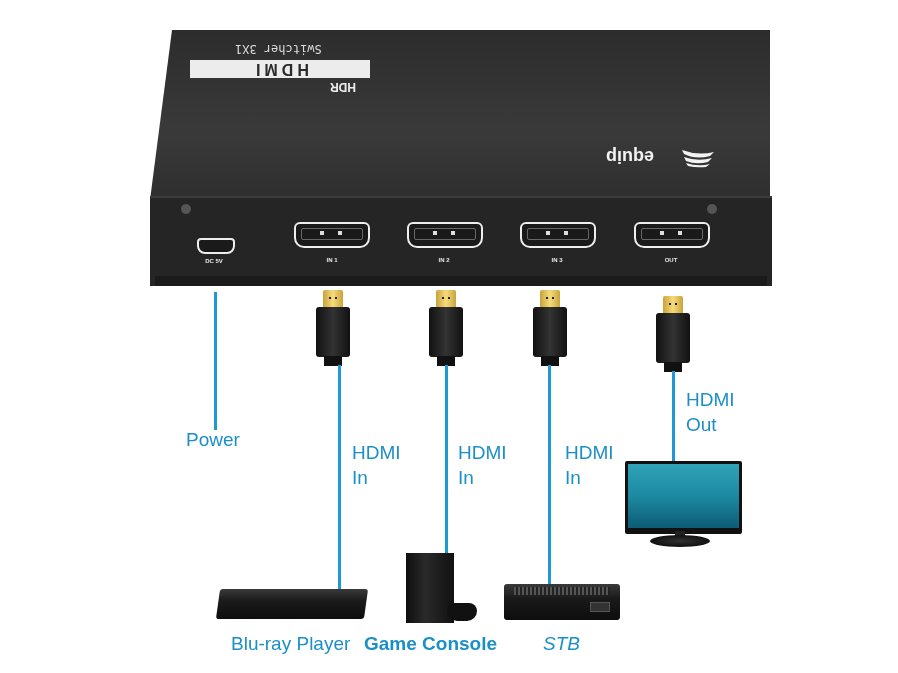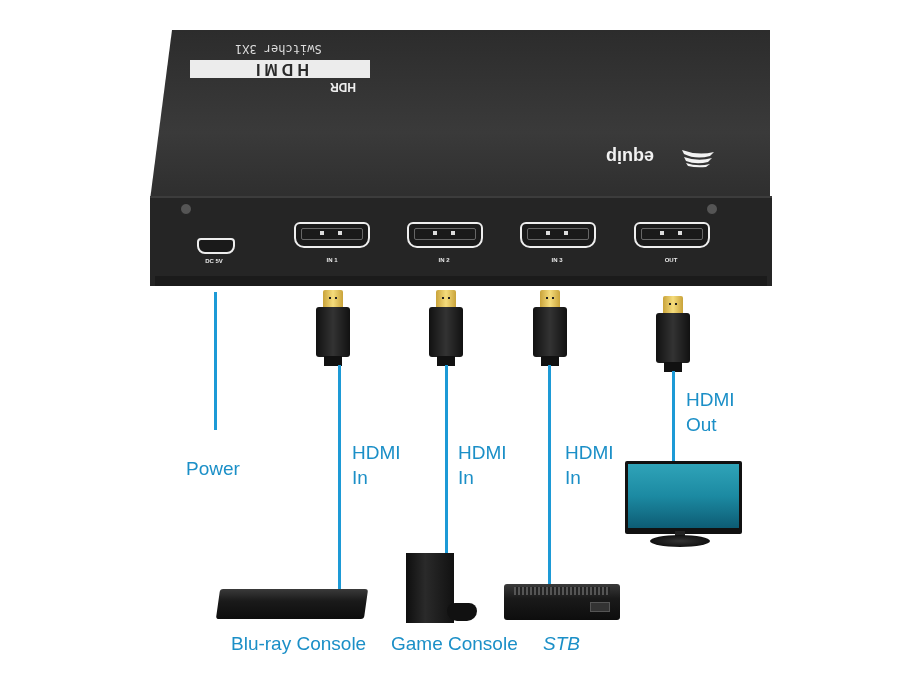--- a/index.html
+++ b/index.html
@@ -87,21 +87,21 @@
 <div class="port-label" style="left:527px;top:257px;">IN 3</div>
 
 <div class="port" style="left:634px;top:222px;">
     <div class="port-inner"></div>
     <div class="pdot" style="left:24px"></div>
     <div class="pdot" style="left:42px"></div>
   </div>
 <div class="port-label" style="left:641px;top:257px;">OUT</div>
 
 <div class="cable" style="left:214px;top:292px;height:138px;"></div>
-<div class="lbl" style="left:186px;top:456px;">Power</div>
+<div class="lbl" style="left:186px;top:427px;">Power</div>
 
 <div class="plug-tip" style="left:323px;top:290px;"></div>
 <div class="plug-body" style="left:316px;top:307px;"></div>
 <div class="plug-neck" style="left:324px;top:356px;"></div>
 <div class="cable" style="left:338px;top:365px;height:225px;"></div>
 <div class="lbl" style="left:352px;top:440px;">
     <div>HDMI</div>
     <div>In</div>
   </div>
 
@@ -139,15 +139,15 @@
 <div class="tv-stand"></div>
 
 <div class="bluray"></div>
 <div class="ps-body"></div>
 <div class="ps-pad"></div>
 <div class="stb">
     <div class="stb-vent"></div>
     <div class="stb-display"></div>
   </div>
 
-<div class="lbl" style="left:231px;top:631px;">Blu-ray Console</div>
-<div class="lbl" style="left:391px;top:631px;">Game Console</div>
+<div class="lbl" style="left:231px;top:631px;">Blu-ray Player</div>
+<div class="lbl" style="left:364px;top:631px;font-weight:bold;">Game Console</div>
 <div class="lbl" style="left:543px;top:631px;font-style:italic;">STB</div>
 
 </body></html>

